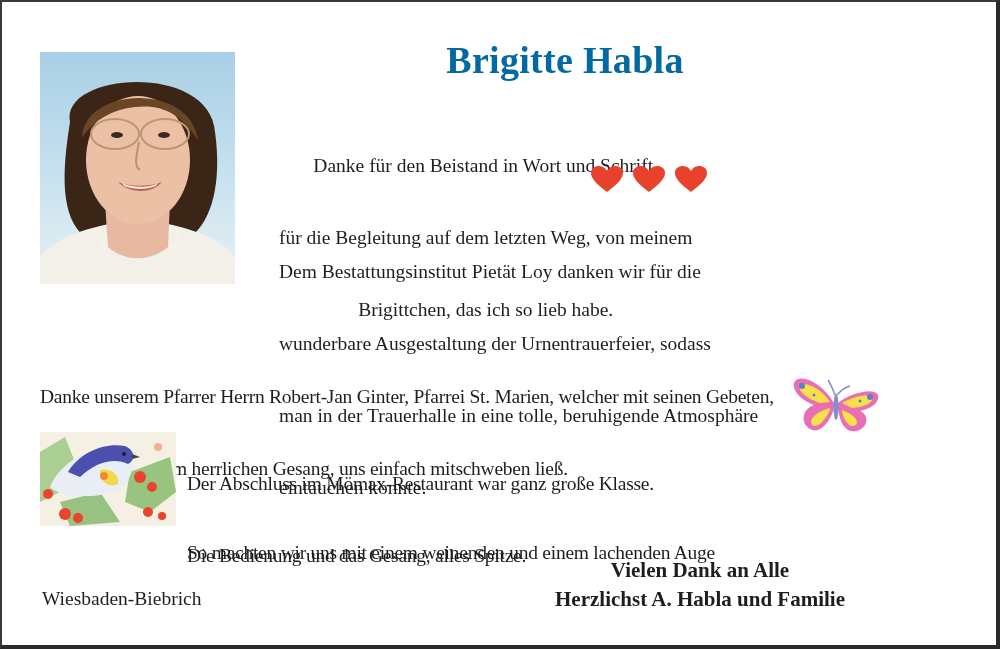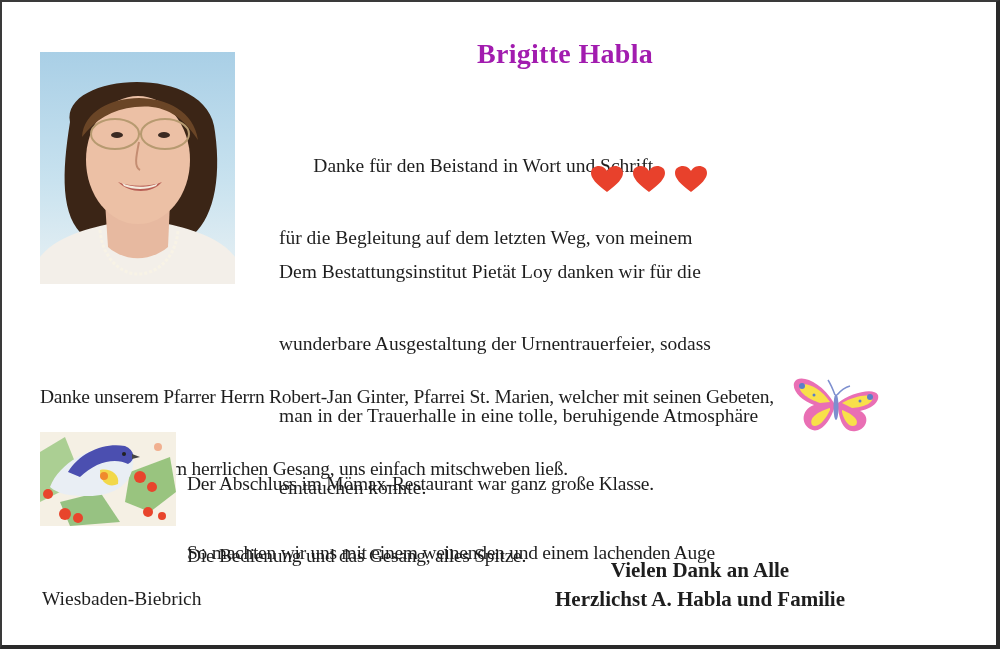--- a/index.html
+++ b/index.html
@@ -2,21 +2,21 @@
 <html><head>
   <meta charset="utf-8">
   <style>
     html, body { margin:0; padding:0; }
     body { width:1000px; height:649px; background:#ffffff; position:relative; overflow:hidden;
            font-family:"Liberation Serif","DejaVu Serif",serif; color:#1e1e1e; }
     .frame { position:absolute; left:0; top:0; width:1000px; height:649px; box-sizing:border-box;
              border-top:2px solid #3a3a3a; border-left:2px solid #3a3a3a;
              border-right:4px solid #2a2a2a; border-bottom:4px solid #2a2a2a; }
     .abs { position:absolute; }
-    .title { left:300px; width:530px; top:38px; text-align:center; font-size:28px; font-weight:bold; letter-spacing:0.3px; color:#a21caf; }
+    .title { left:300px; width:530px; top:38px; text-align:center; font-size:38px; font-weight:bold; letter-spacing:0.3px; color:#0369a1; }
     .para { font-size:19.5px; line-height:24px; white-space:pre; }
     .photo { left:40px; top:52px; width:195px; height:232px; overflow:hidden;
              background:linear-gradient(180deg,#a9cfe6 0%,#c8e2ef 55%,#e9f1f4 100%); }
     .bird { left:40px; top:432px; width:136px; height:94px; overflow:hidden; background:#f4efe6; }
     .hearts { left:590px; top:165px; display:flex; gap:8px; }
     .butterfly { left:790px; top:375px; width:92px; height:62px; }
     .sig { left:490px; width:420px; text-align:center; font-size:21px; font-weight:bold; line-height:29px; }
     .place { left:42px; top:588px; font-size:19.5px; }
   </style>
 </head>
@@ -48,20 +48,21 @@
 
     <path d="M60 178 C62 205, 80 222, 98 222 C118 222, 136 205, 138 178" fill="none" stroke="#f8f3e6" stroke-width="3" stroke-dasharray="3 2"></path>
   </svg>
 </div>
 
 <div class="abs title">Brigitte Habla</div>
 
 <div class="abs para" style="left:279px; top:106px;text-align:center;">
   <div>Danke für den Beistand in Wort und Schrift,</div>
   <div>für die Begleitung auf dem letzten Weg, von meinem</div>
+  <div>Brigittchen, das ich so lieb habe.</div>
 </div>
 
 <div class="abs hearts">
   <svg width="34" height="28" viewBox="0 0 34 28">
       <path d="M17 27 C6 19, 1 13, 1 8 C1 3, 5 1, 9 1 C13 1, 16 4, 17 6 C18 4, 21 1, 25 1 C29 1, 33 3, 33 8 C33 13, 28 19, 17 27 Z" fill="#e8412c"></path>
     </svg>
   <svg width="34" height="28" viewBox="0 0 34 28">
       <path d="M17 27 C6 19, 1 13, 1 8 C1 3, 5 1, 9 1 C13 1, 16 4, 17 6 C18 4, 21 1, 25 1 C29 1, 33 3, 33 8 C33 13, 28 19, 17 27 Z" fill="#e8412c"></path>
     </svg>
   <svg width="34" height="28" viewBox="0 0 34 28">

